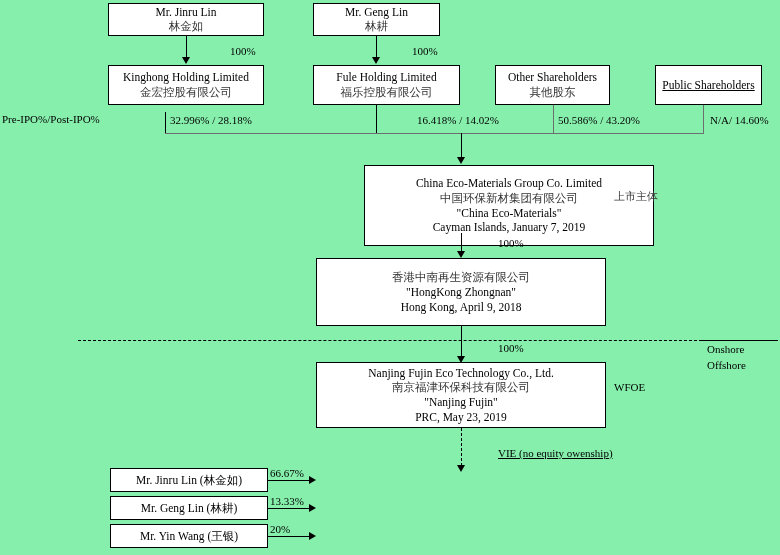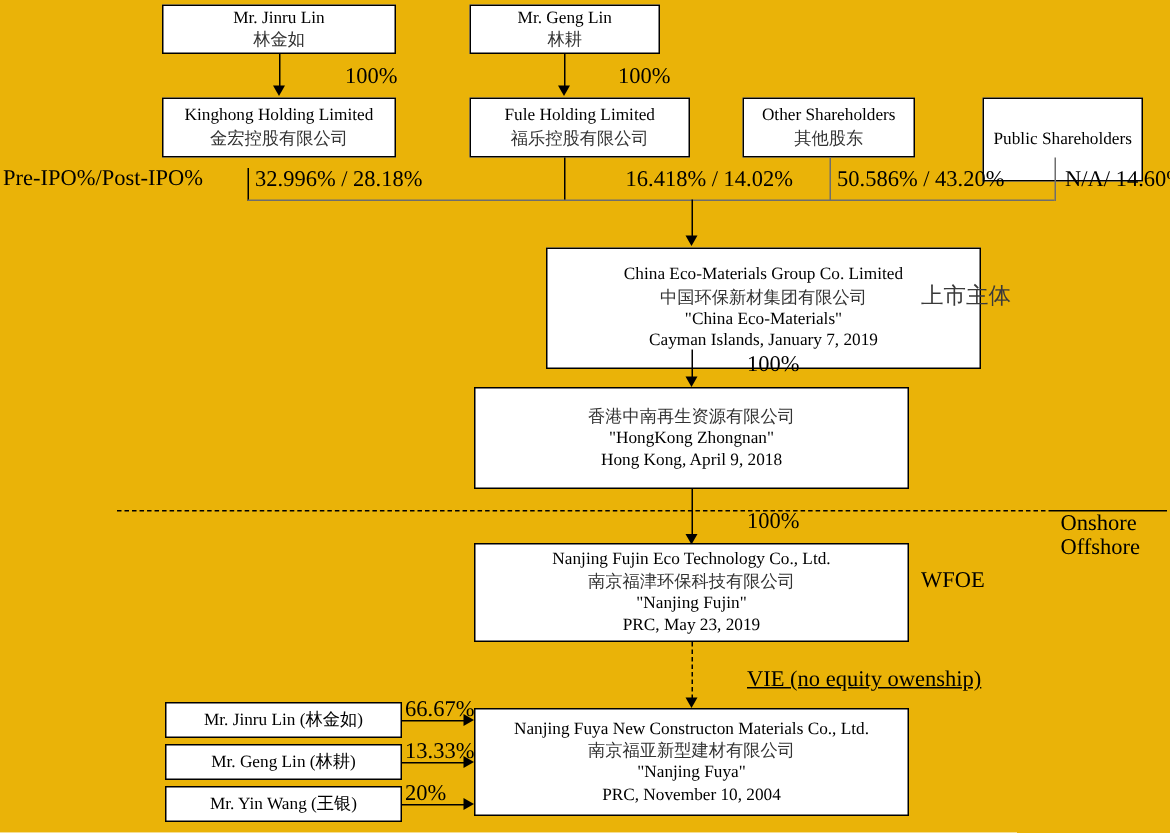--- a/index.html
+++ b/index.html
@@ -4,21 +4,21 @@
 <style>
   html, body {
     margin: 0;
     padding: 0;
     background: #ffffff;
   }
   #canvas {
     position: relative;
     width: 780px;
     height: 555px;
-    background: #eab308;
+    background: #86efac;
     font-family: "Liberation Serif", "DejaVu Serif", serif;
     color: #000000;
     overflow: hidden;
   }
   .box {
     position: absolute;
     box-sizing: border-box;
     border: 1px solid #000000;
     background: #ffffff;
     display: flex;
@@ -32,21 +32,21 @@
   }
   .box .ln { display: block; white-space: nowrap; }
   .box .cn {
     font-family: "DejaVu Sans", sans-serif;
     font-size: 11.5px;
     line-height: 15px;
     color: #333333;
   }
   .lbl {
     position: absolute;
-    font-size: 15px;
+    font-size: 11px;
     line-height: 14px;
     white-space: nowrap;
     color: #000000;
   }
   .lbl.cnlbl {
     font-family: "DejaVu Sans", sans-serif;
     color: #3a3a3a;
   }
   .vline {
     position: absolute;
@@ -116,21 +116,21 @@
   <div class="box" style="left:313px; top:65px; width:147px; height:40px;">
     <span class="ln">Fule Holding Limited</span>
     <span class="ln cn">福乐控股有限公司</span>
   </div>
 
   <div class="box" style="left:495px; top:65px; width:115px; height:40px;">
     <span class="ln">Other Shareholders</span>
     <span class="ln cn">其他股东</span>
   </div>
 
-  <div class="box" style="left:655px; top:65px; width:107px; height:56px;">
+  <div class="box" style="left:655px; top:65px; width:107px; height:40px;text-decoration:underline;">
     <span class="ln">Public Shareholders</span>
   </div>
 
   <div class="lbl" style="left:2px; top:112px;">Pre-IPO%/Post-IPO%</div>
 
   <div class="vline" style="left:165px; top:112px; height:22px;"></div>
   <div class="vline" style="left:376px; top:105px; height:29px;"></div>
   <div class="vline light" style="left:553px; top:105px; height:29px;"></div>
   <div class="vline light" style="left:703px; top:105px; height:29px;"></div>
 
@@ -200,20 +200,14 @@
   <div class="lbl" style="left:270px; top:466px;">66.67%</div>
 
   <div class="hline" style="left:268px; top:508px; width:42px;"></div>
   <div class="arrow-right" style="left:309px; top:504px;"></div>
   <div class="lbl" style="left:270px; top:494px;">13.33%</div>
 
   <div class="hline" style="left:268px; top:536px; width:42px;"></div>
   <div class="arrow-right" style="left:309px; top:532px;"></div>
   <div class="lbl" style="left:270px; top:522px;">20%</div>
 
-  <div class="box" style="left:316px; top:472px; width:290px; height:72px;">
-    <span class="ln">Nanjing Fuya New Constructon Materials Co., Ltd.</span>
-    <span class="ln cn">南京福亚新型建材有限公司</span>
-    <span class="ln">"Nanjing Fuya"</span>
-    <span class="ln">PRC, November 10, 2004</span>
-  </div>
 
 </div>
 
 </body></html>

